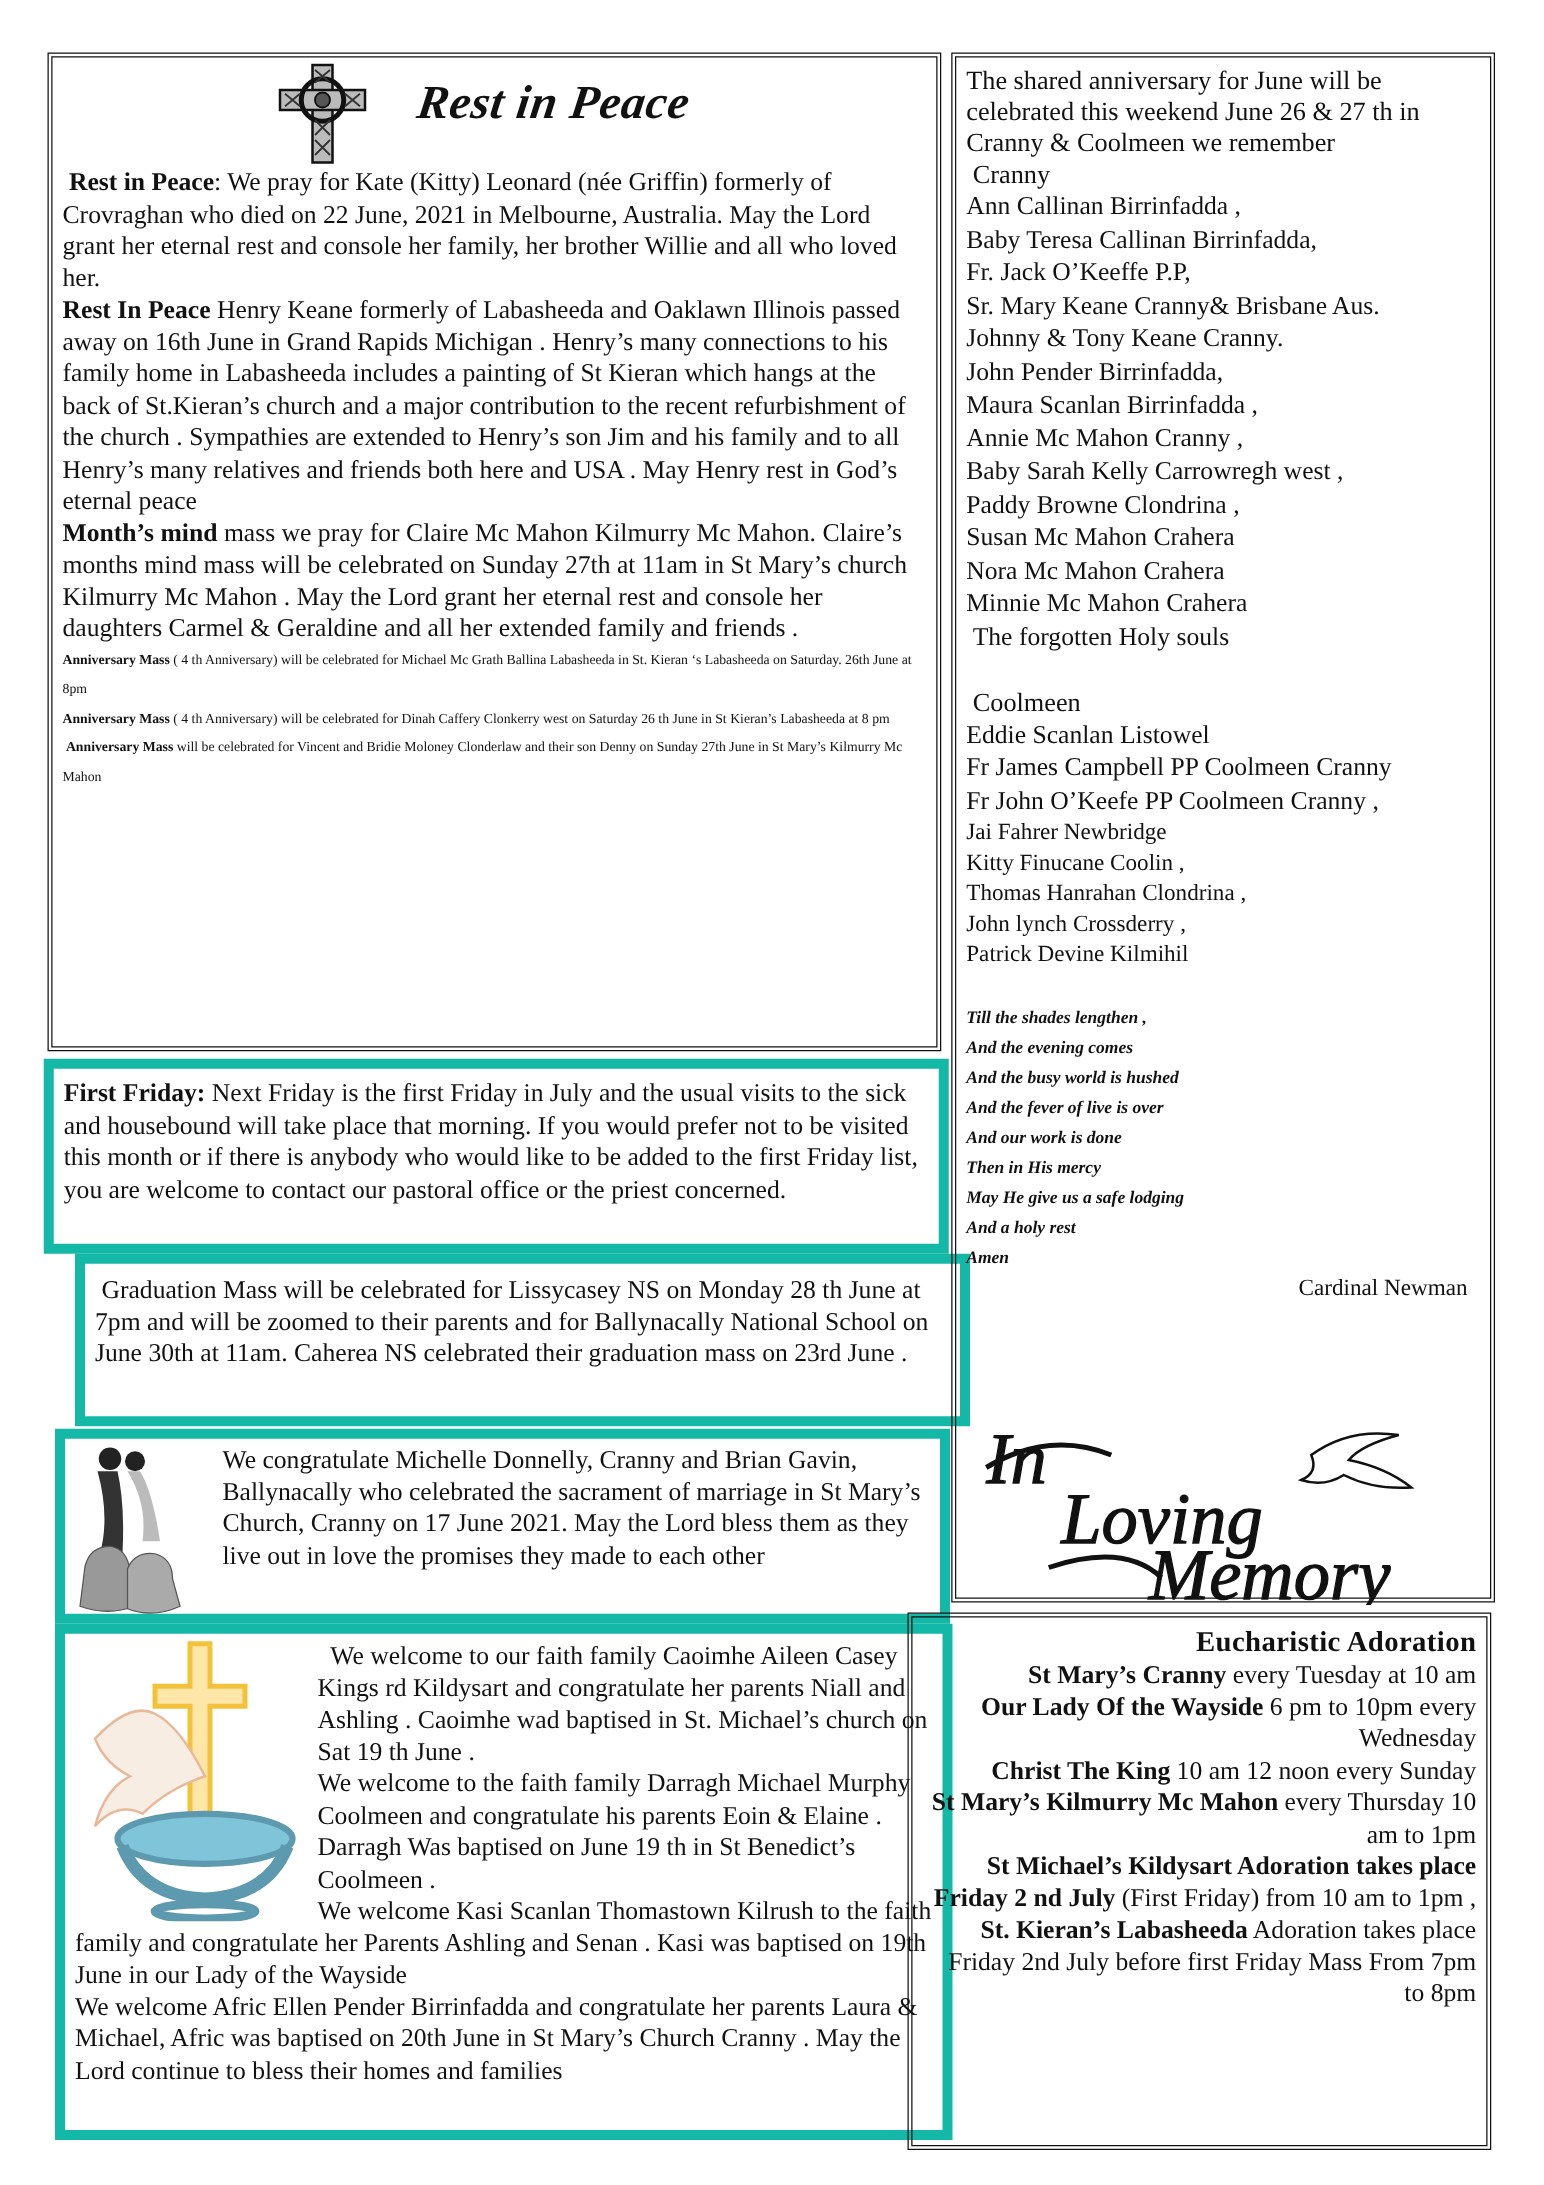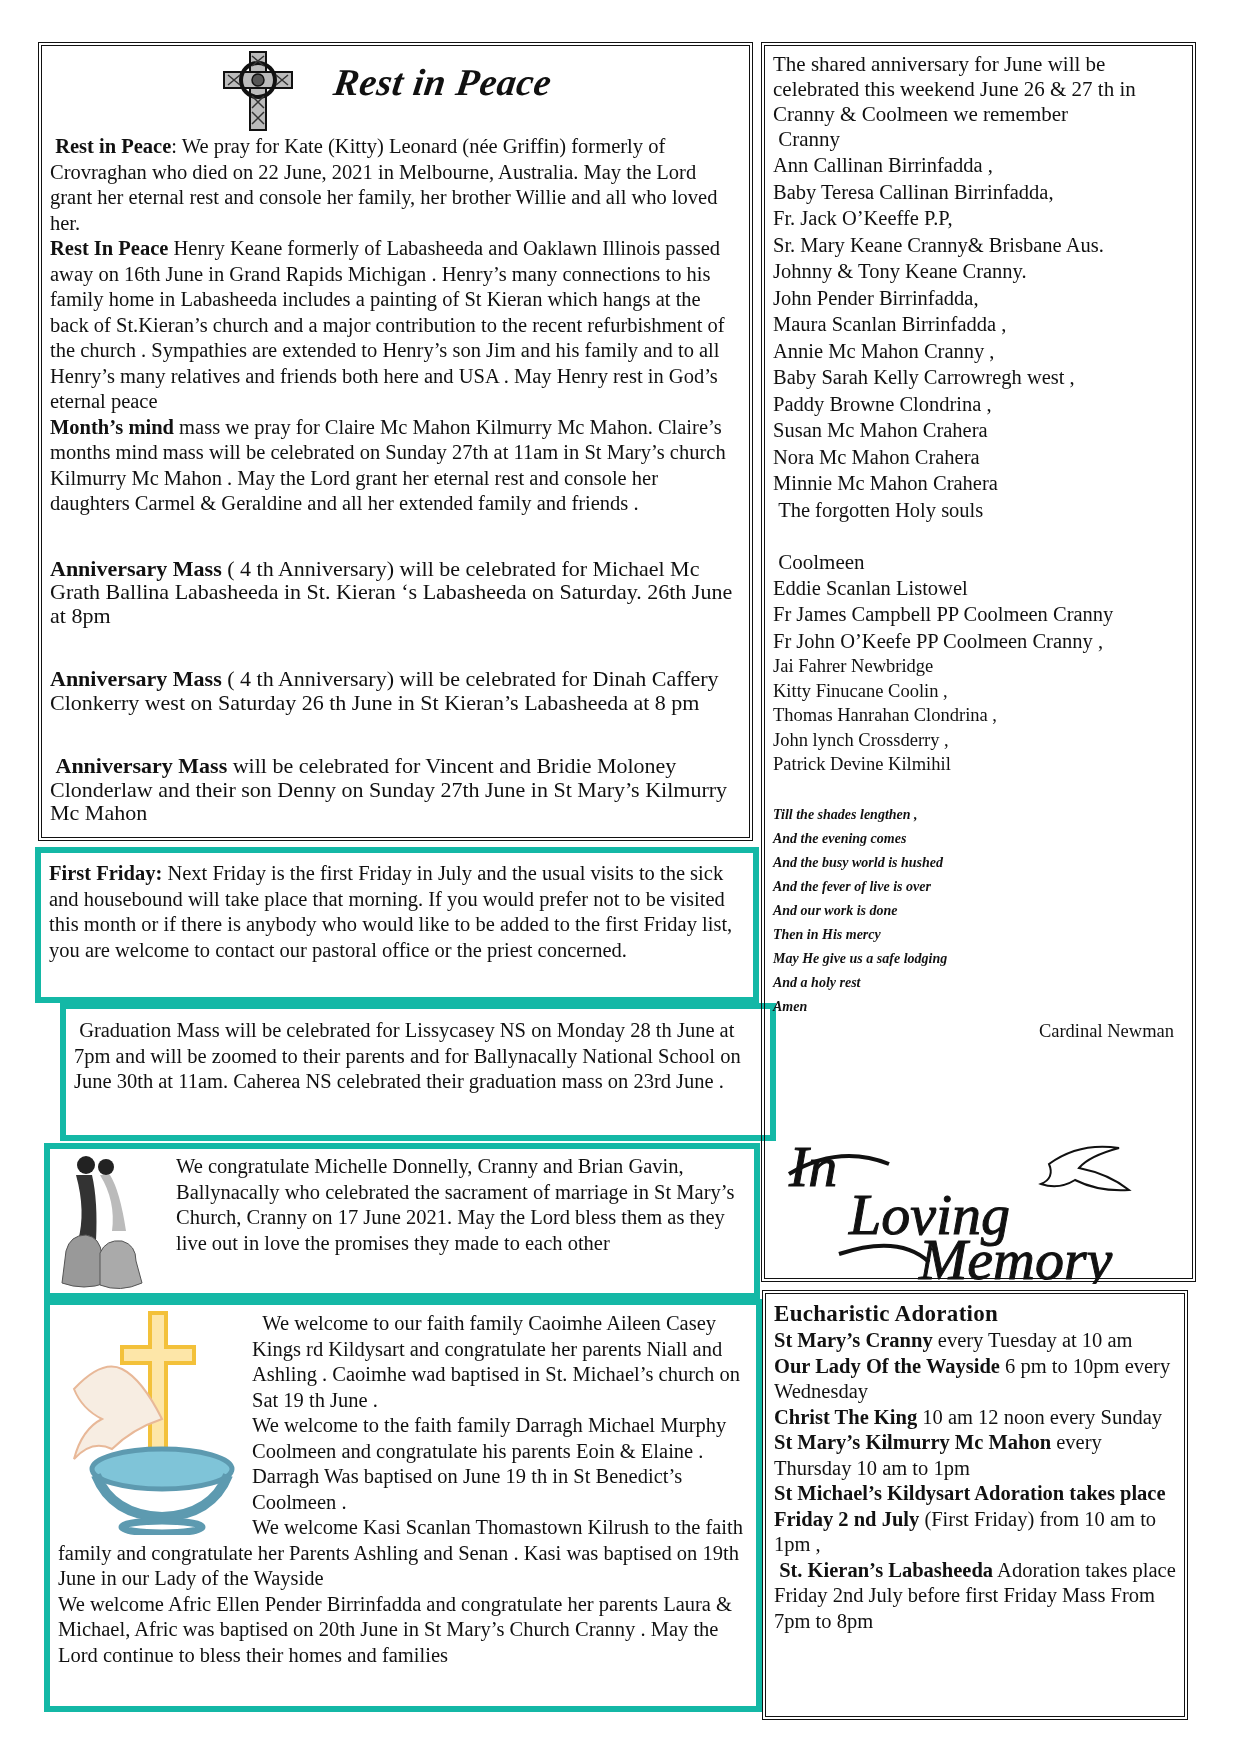--- a/index.html
+++ b/index.html
@@ -1,23 +1,23 @@
 <!DOCTYPE html>
 <html><head>
 <meta charset="utf-8">
 <style>
   html, body { margin: 0; padding: 0; background: #ffffff; }
   body { width: 1235px; height: 1748px; position: relative; overflow: hidden;
          font-family: "Liberation Serif", "DejaVu Serif", serif; color: #111; }
-  .box { position: absolute; border: 6px solid #14b8a6; box-sizing: border-box; }
+  .box { position: absolute; border: 8px solid #14b8a6; box-sizing: border-box; }
   .dbl { border: 4px double #111; }
   p { margin: 0; }
   .t20 { font-size: 20.5px; line-height: 25.5px; }
   .t18 { font-size: 18.5px; line-height: 24px; }
-  .t17 { font-size: 22px; line-height: 23.5px; margin-top: 40px; }
+  .t17 { font-size: 11px; line-height: 23.5px; }
   b { font-weight: bold; }
 
   
   #rip { left: 38px; top: 42px; width: 715px; height: 799px; padding: 88px 8px 0 8px; }
   #rip .title { position: absolute; left: 292px; top: 14px; font-family: "Liberation Serif", serif;
                 font-style: italic; font-weight: bold; font-size: 38px; letter-spacing: 0.5px;
                 transform: skewX(-8deg); }
   #celtic-cross { position: absolute; left: 180px; top: 4px; width: 72px; height: 82px; }
 
   
@@ -33,21 +33,21 @@
 
   
   #anniv { left: 761px; top: 42px; width: 435px; height: 1240px; padding: 6px 8px; }
   #anniv .head { font-weight: normal; font-size: 21px; line-height: 25px; }
   #anniv .name { font-size: 20.5px; line-height: 26.5px; }
   #anniv .name.sm { font-size: 18.5px; line-height: 24.5px; }
   #anniv .poem { font-style: italic; font-weight: bold; font-size: 14px; line-height: 24px; }
   #in-loving-memory { position: absolute; left: 14px; top: 1088px; width: 410px; height: 150px; }
 
   
-  #euch { left: 762px; top: 1290px; width: 426px; height: 430px; padding: 6px 8px; }
+  #euch { left: 726px; top: 1290px; width: 467px; height: 430px; padding: 6px 8px; text-align: right; }
   #euch .h { font-weight: bold; font-size: 23px; line-height: 28px; letter-spacing: 0.3px; }
 </style>
 </head>
 <body>
 
 <section class="box dbl" id="rip">
   <svg id="celtic-cross" viewBox="0 0 72 82">
     <rect x="28" y="2" width="16" height="78" fill="#bbb" stroke="#111" stroke-width="2"></rect>
     <rect x="2" y="22" width="68" height="16" fill="#bbb" stroke="#111" stroke-width="2"></rect>
     <circle cx="36" cy="30" r="17" fill="none" stroke="#111" stroke-width="4"></circle>

